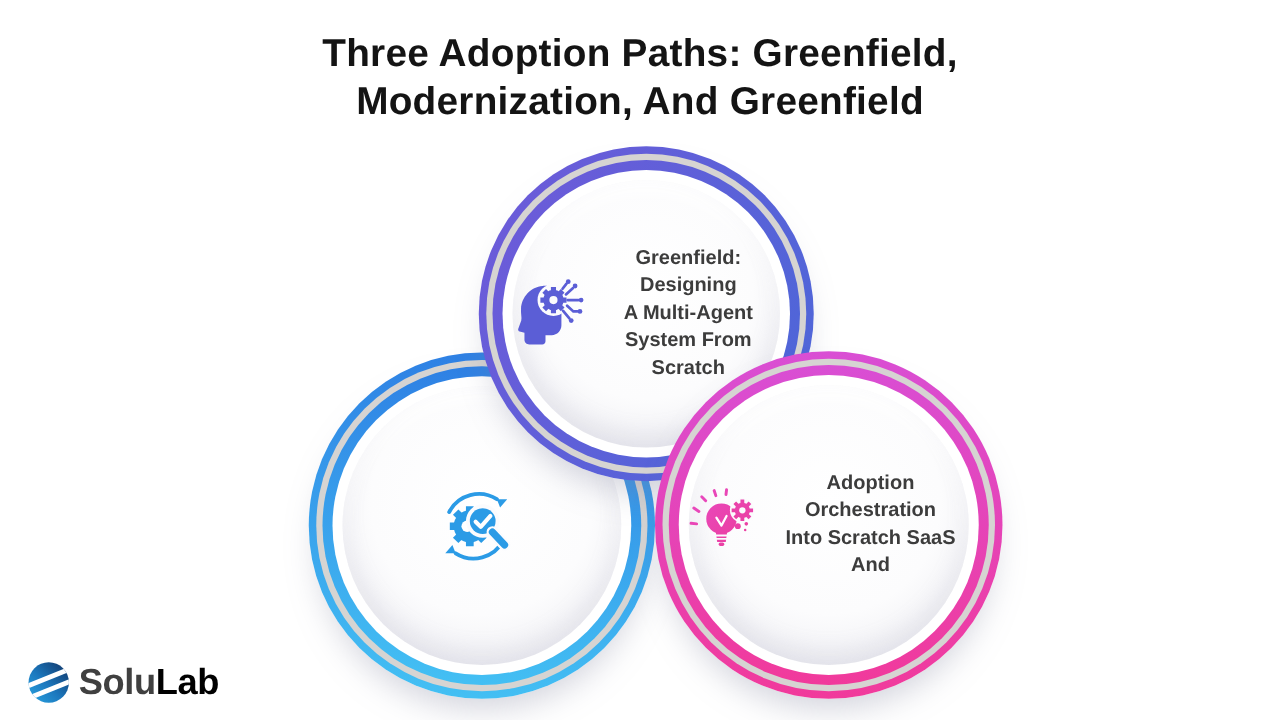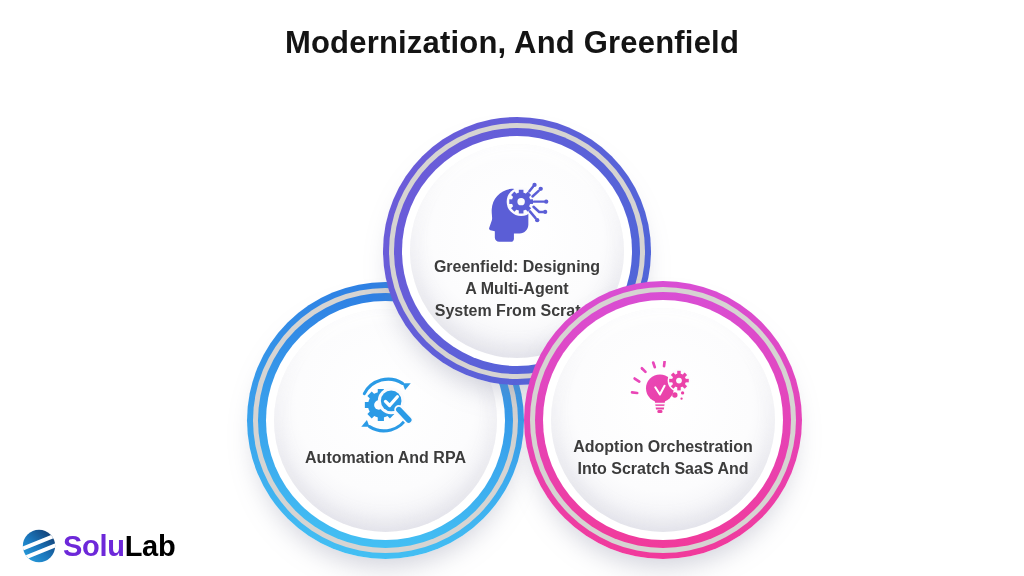--- a/index.html
+++ b/index.html
@@ -18,45 +18,46 @@
     background:linear-gradient(var(--ga,160deg),var(--a1,#888),var(--a2,#666));
     box-shadow:0 16px 26px -8px rgba(125,130,155,.35);}
   .bubble .r2{position:absolute;inset:6px;border-radius:50%;background:#d6d4d2;}
   .bubble .r3{position:absolute;inset:11px;border-radius:50%;
     background:linear-gradient(var(--ga,160deg),var(--a1,#888),var(--a2,#666));}
   .bubble .r4{position:absolute;inset:19px;border-radius:50%;background:#ffffff;}
   .face{
     position:absolute;inset:27px;border-radius:50%;
     background:radial-gradient(circle at 50% 42%,#ffffff 0%,#fcfcfd 52%,#f1f1f5 76%,#e8e8ee 90%,#f7f7f9 100%);
     box-shadow:inset 0 -10px 18px rgba(150,152,175,.16),inset 0 10px 14px rgba(255,255,255,.9);
-    display:flex;flex-direction:column;align-items:center;justify-content:center;
+    display:flex;flex-direction:row;align-items:center;justify-content:center;
     text-align:center;gap:9px;
   }
   .face .label{font-size:16px;font-weight:bold;color:#3c3c3c;line-height:22px;}
   .label span{display:block;}
 
   #bubble-greenfield{left:383px;top:117px;width:268px;height:268px;z-index:2;--ga:115deg;}
   #bubble-modernization{left:247px;top:282px;width:277px;height:277px;z-index:1;--ga:185deg;}
   #bubble-integration{left:524px;top:281px;width:278px;height:278px;z-index:3;--ga:180deg;}
 
   .icon-wrap{width:66px;height:66px;display:flex;align-items:center;justify-content:center;}
   .icon-wrap svg{width:100%;height:100%;}
 
   .logo{position:absolute;left:22px;bottom:13px;display:flex;align-items:center;gap:7px;z-index:5;}
   .logo-ball{width:34px;height:34px;}
   .logo-text{font-size:29px;font-weight:bold;letter-spacing:-0.3px;line-height:34px;}
-  .logo-primary{color:#6d28d9;}
+  .logo-primary{color:#404040;}
   .logo-secondary{color:#000000;}
 </style>
 </head>
 <body>
 
 <div id="canvas">
 
   <h1 class="title" style="margin:0;">
+    <span>Three Adoption Paths: Greenfield,</span>
     <span>Modernization, And Greenfield</span>
   </h1>
 
   <div class="bubble" id="bubble-modernization" style="--a1: #2D7DE3; --a2: #44C2F4;">
     <div class="r1"></div>
     <div class="r2"></div>
     <div class="r3"></div>
     <div class="r4"></div>
     <div class="face">
       <div class="icon-wrap" style="color: rgb(43, 155, 230);">
@@ -78,21 +79,20 @@
 
           <circle cx="37" cy="28" r="13" fill="#fbfbfd"></circle>
           <circle cx="37" cy="28" r="10" fill="currentColor"></circle>
           <path d="M31.5 28.5 l4 4 L43 24" stroke="#ffffff" stroke-width="3.2" stroke-linecap="round" stroke-linejoin="round" fill="none"></path>
 
           <line x1="44.5" y1="36.5" x2="54" y2="46.5" stroke="#fbfbfd" stroke-width="9" stroke-linecap="round"></line>
           <line x1="44.5" y1="36.5" x2="54" y2="46.5" stroke="currentColor" stroke-width="5.5" stroke-linecap="round"></line>
         </svg>
       </div>
       <div class="label">
-        <span>Automation And RPA</span>
       </div>
     </div>
   </div>
 
   <div class="bubble" id="bubble-greenfield" style="--a1: #6F5AD9; --a2: #4B67D8;">
     <div class="r1"></div>
     <div class="r2"></div>
     <div class="r3"></div>
     <div class="r4"></div>
     <div class="face">

